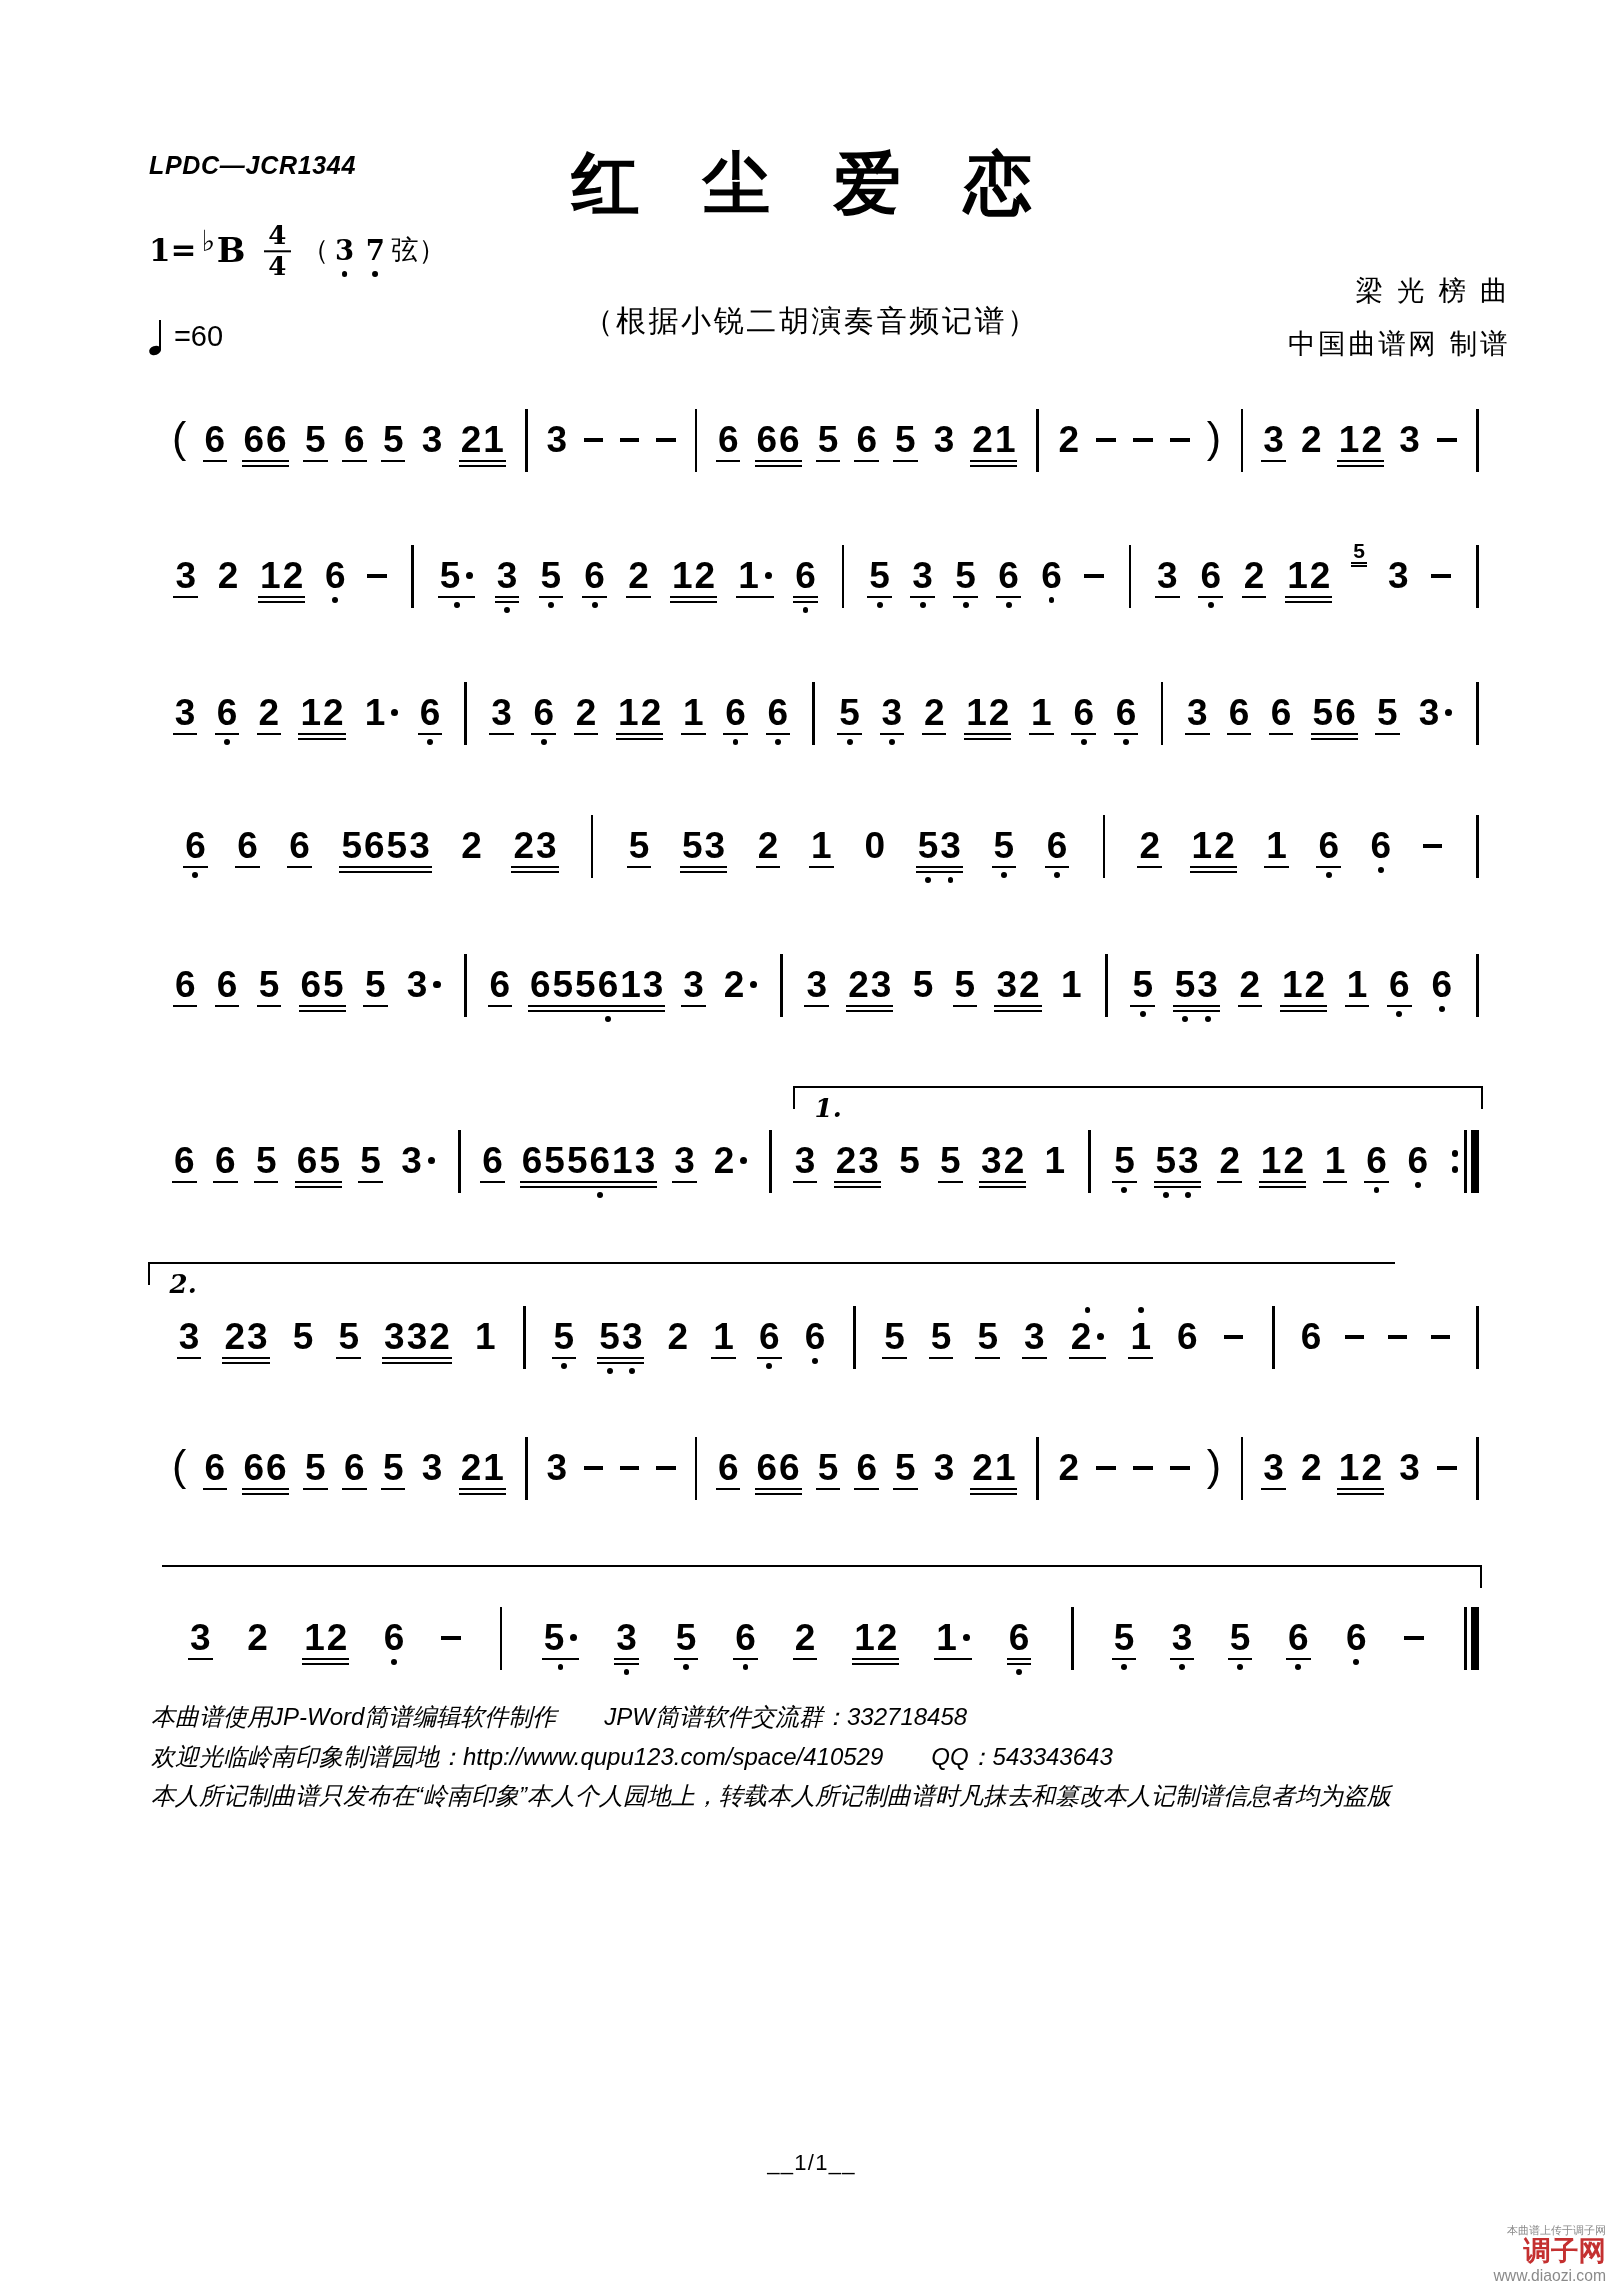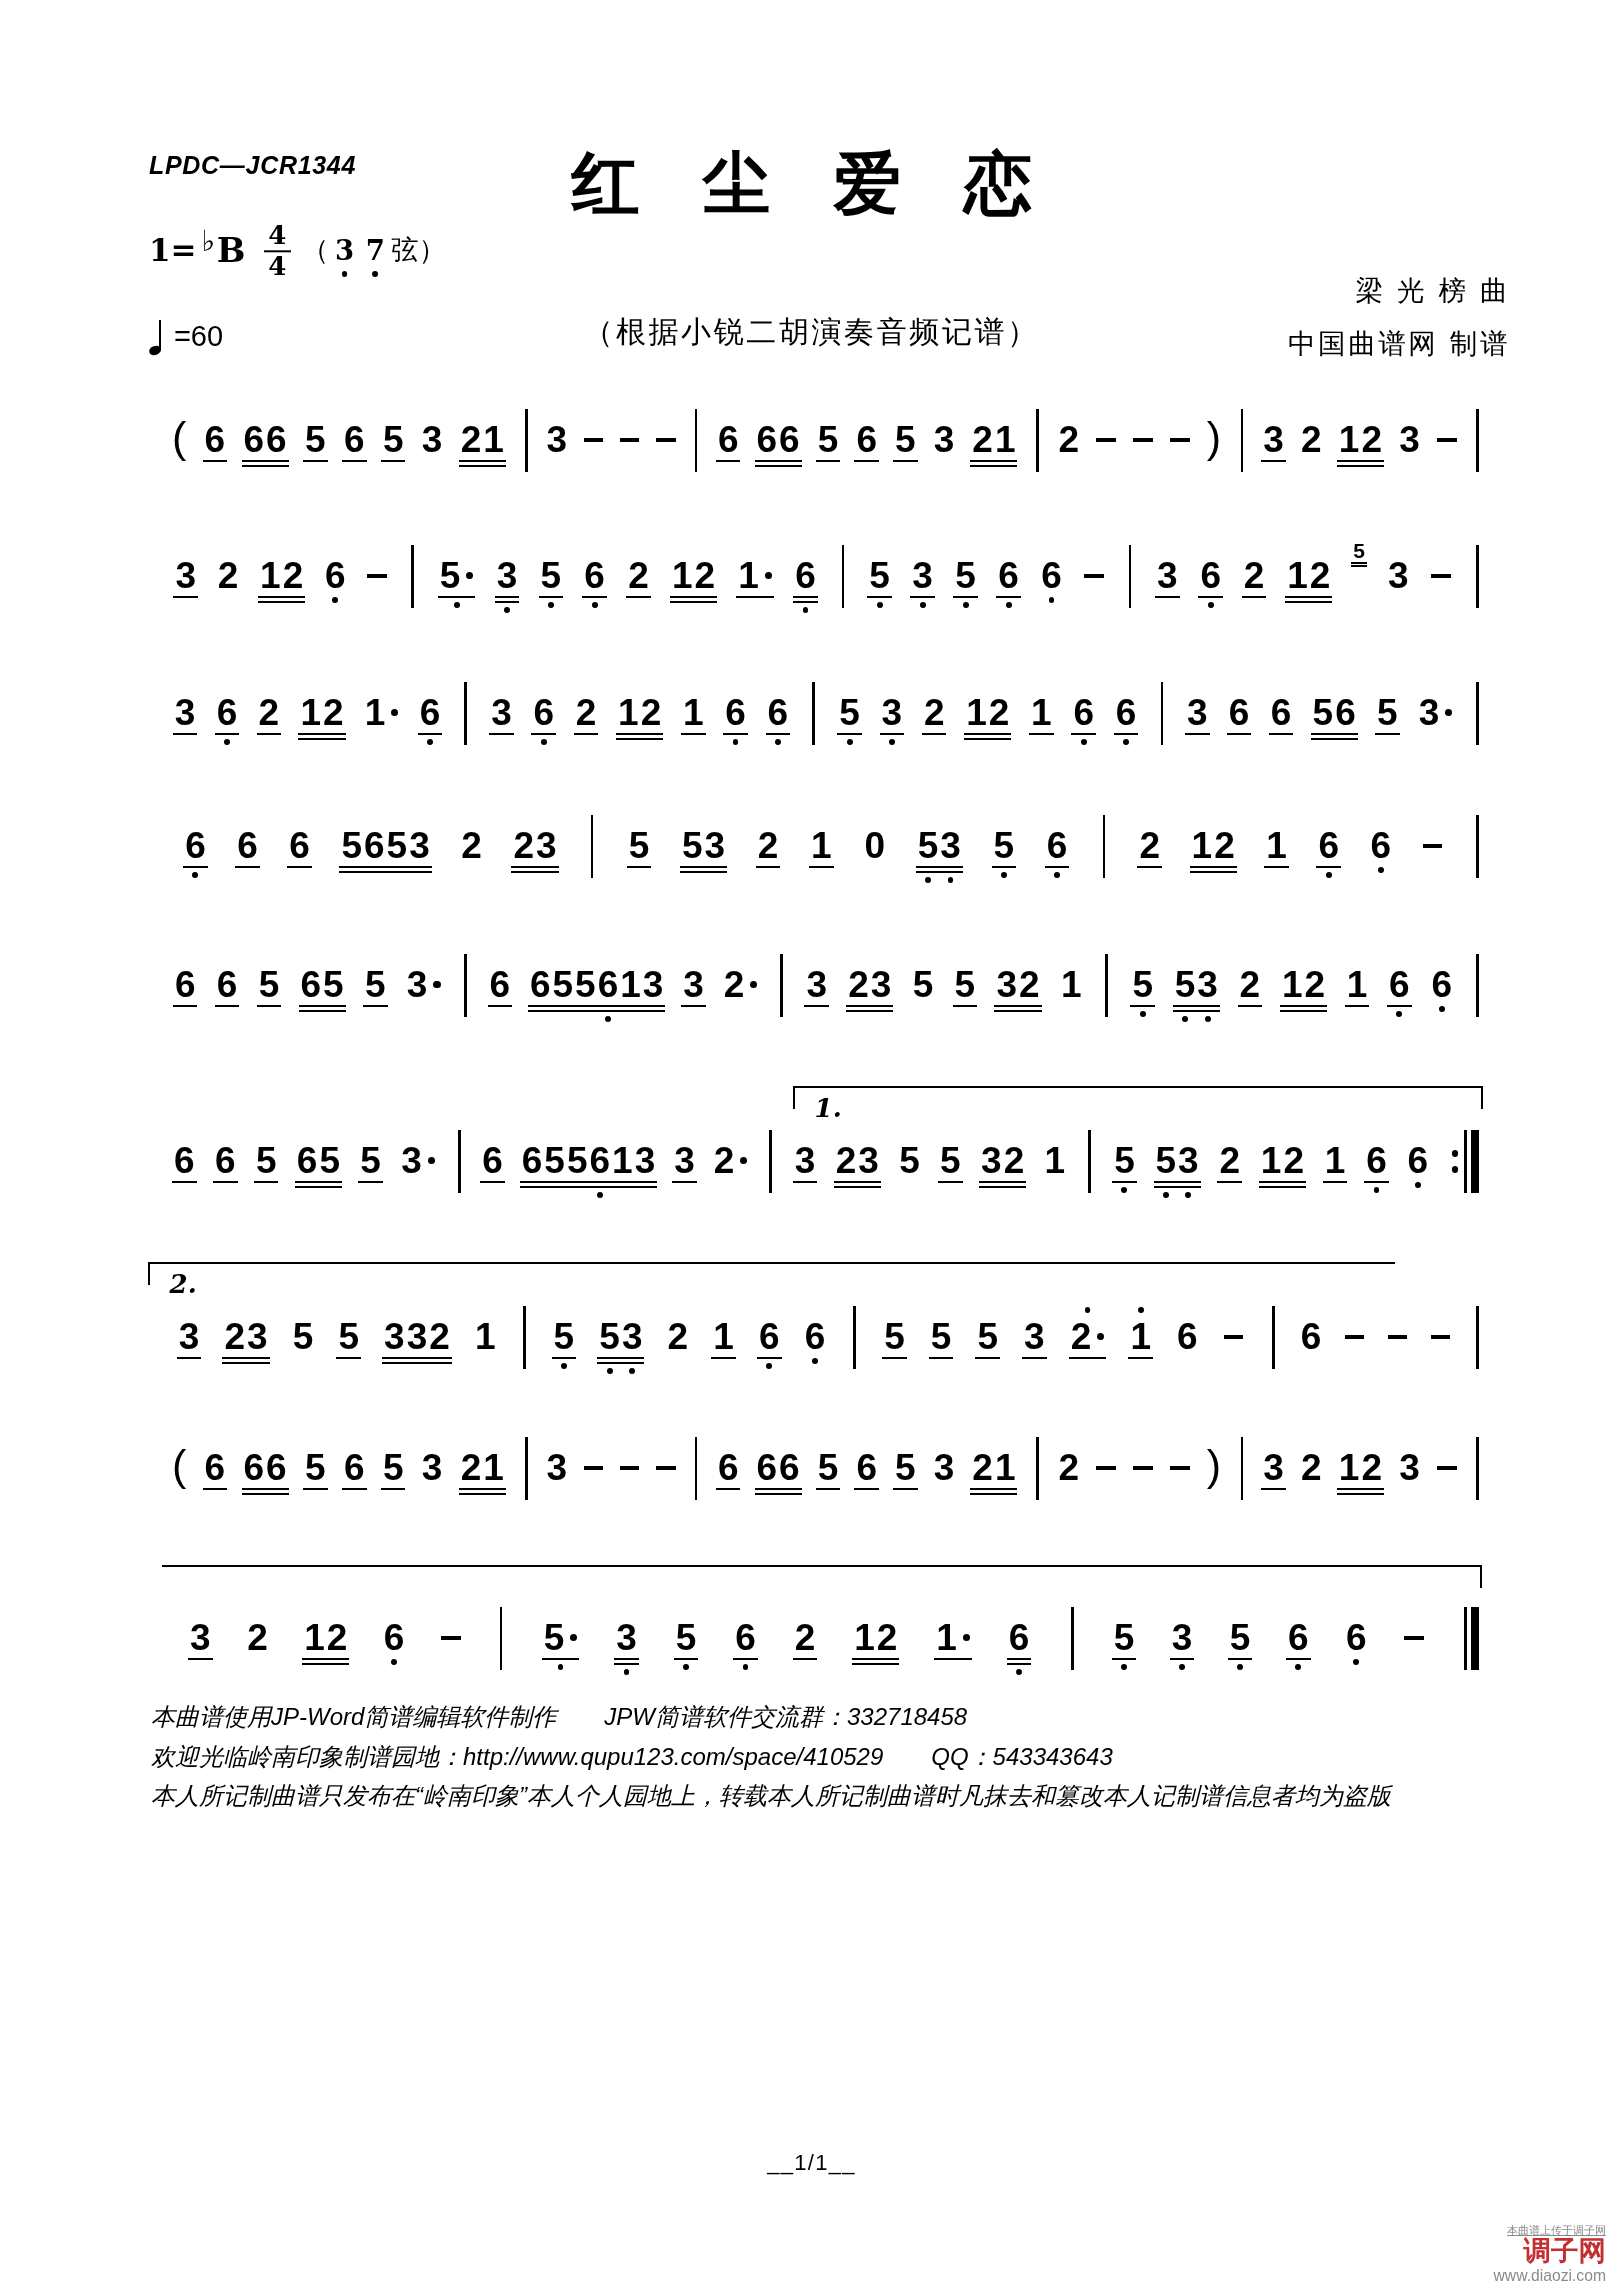--- a/index.html
+++ b/index.html
@@ -17,21 +17,21 @@
   .frac{display:inline-flex;flex-direction:column;align-items:center;margin:0 10.5px 0 18.3px;transform:translateY(1.3px);}
   .frac .fn{border-bottom:2.6px solid #000;padding:0 4.6px 2px;font-size:26px;line-height:1.0;}
   .frac .fd{font-size:26px;line-height:1.05;padding-top:1.3px;}
   .tun{display:inline-flex;align-items:center;font:400 27.5px "DejaVu Serif",serif;}
   .kn{position:relative;display:inline-block;font-weight:700;margin:0 5.9px;}
   .kd{position:absolute;left:50%;transform:translateX(-50%);bottom:-10.5px;width:5.9px;height:5.9px;border-radius:50%;background:#000;}
   .tempo{position:absolute;left:149px;top:319px;display:flex;align-items:center;font:400 29px "Liberation Sans",sans-serif;}
   .qnote{position:relative;display:inline-block;width:17px;height:35px;margin-right:7.9px;}
   .qhead{position:absolute;left:0;bottom:0;width:11.8px;height:8.5px;background:#000;border-radius:50%;transform:rotate(-20deg);}
   .qstem{position:absolute;left:9.8px;bottom:3.9px;width:2.6px;height:30px;background:#000;}
-  .subtitle{position:absolute;left:50%;transform:translateX(-50%);top:312px;white-space:nowrap;
+  .subtitle{position:absolute;left:50%;transform:translateX(-50%);top:301px;white-space:nowrap;
             font:400 30px "DejaVu Serif",serif;letter-spacing:2.6px;text-align:center;}
   .credits{position:absolute;right:113px;top:277px;text-align:right;font:400 27.5px "DejaVu Serif",serif;line-height:1.0;}
   .credits div{margin-bottom:25px;white-space:nowrap;letter-spacing:2.6px;}
 
   
   .mline{position:absolute;left:151px;width:1328px;display:flex;justify-content:space-between;align-items:flex-start;}
   .meas{display:flex;justify-content:space-evenly;align-items:flex-start;padding:0 2.6px;}
   .bg{display:flex;align-items:flex-start;gap:2px;}
   .cell{position:relative;display:inline-flex;flex-direction:column;align-items:center;vertical-align:top;}
   .drow{display:flex;align-items:center;height:35px;}
@@ -2085,17 +2085,17 @@
       <i class="thick"></i>
     </div>
   </div>
 
 <div class="fline" style="top:1701px">本曲谱使用JP-Word简谱编辑软件制作　　JPW简谱软件交流群：332718458</div>
 <div class="fline" style="top:1741px">欢迎光临岭南印象制谱园地：http://www.qupu123.com/space/410529　　QQ：543343643</div>
 <div class="fline" style="top:1780px">本人所记制曲谱只发布在“岭南印象”本人个人园地上，转载本人所记制曲谱时凡抹去和篡改本人记制谱信息者均为盗版</div>
 <div class="pagenum">__1/1__</div>
 
 <div class="wm">
-  <div class="up" style="color: rgb(138, 138, 138); text-decoration: underline;">本曲谱上传于调子网</div>
+  <div class="up" style="color: rgb(138, 138, 138);">本曲谱上传于调子网</div>
   <div class="nm" style="color: rgb(196, 48, 48);">调子网</div>
   <div class="url" style="color: rgb(138, 138, 138);">www.diaozi.com</div>
 </div>
 
 
 </body></html>

